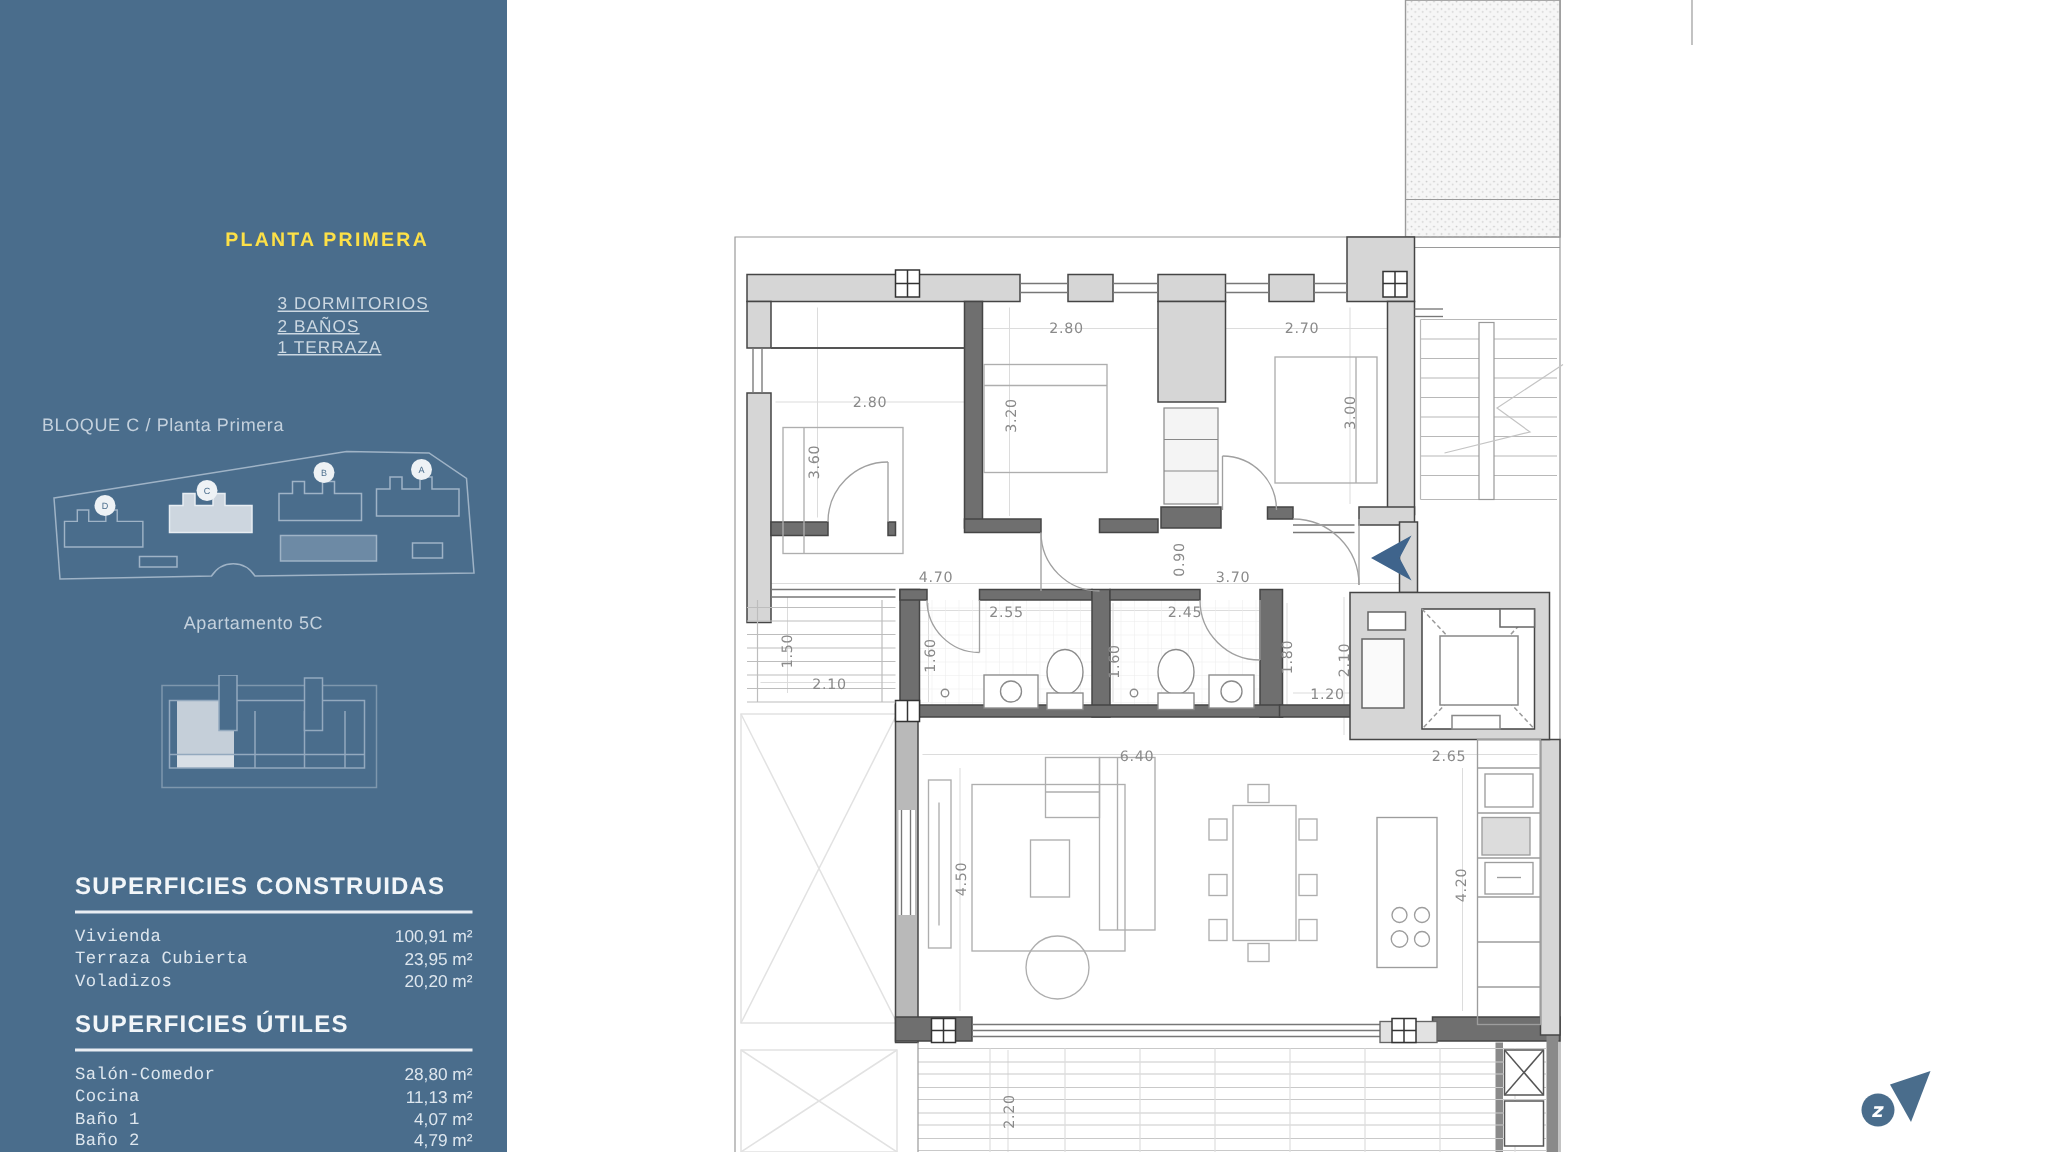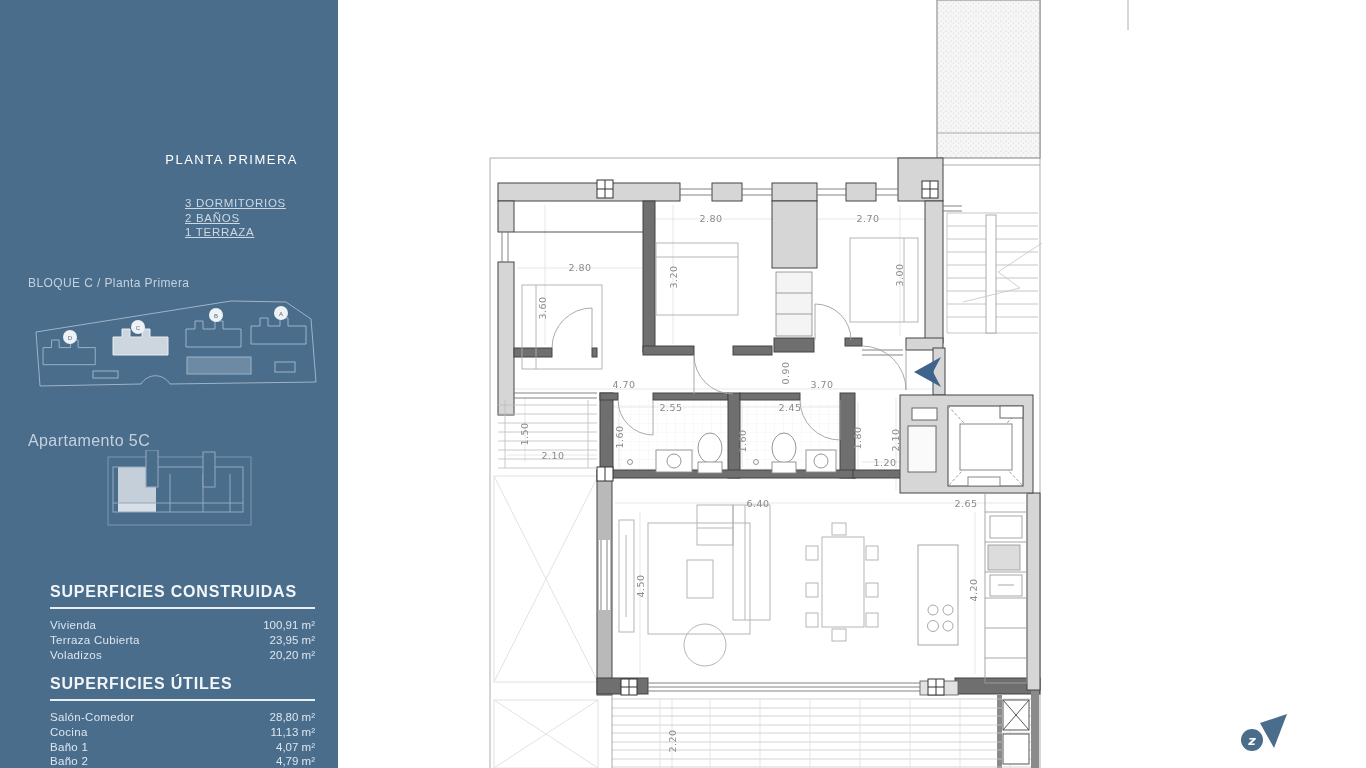--- a/index.html
+++ b/index.html
@@ -1,30 +1,30 @@
 <!DOCTYPE html>
 <html><head>
 <meta charset="utf-8">
 <style>
   html,body{margin:0;padding:0;}
   body{width:1366px;height:768px;overflow:hidden;background:#ffffff;font-family:"Liberation Sans",sans-serif;position:relative;}
   
   .sidebar{position:absolute;left:0;top:0;width:338px;height:768px;background:#4a6d8c;overflow:hidden;}
-  .sb-title{position:absolute;top:152px;right:40px;font-size:13px;font-weight:400;letter-spacing:1.5px;color:#ffffff;}
+  .sb-title{position:absolute;top:152px;right:52px;font-size:13px;font-weight:700;letter-spacing:1.5px;color:#fde047;}
   .sb-specs{position:absolute;top:196px;left:185px;font-size:11.5px;letter-spacing:.7px;color:#ccd8e2;line-height:14.5px;text-decoration:underline;}
   .sb-block-label{position:absolute;top:276px;left:28px;width:282px;font-size:12px;letter-spacing:.4px;color:#c4d1dd;}
   .site-svg{position:absolute;top:296px;left:20px;}
-  .sb-apt-label{position:absolute;top:432px;left:28px;width:282px;text-align:left;font-size:16px;letter-spacing:.4px;color:#c4d1dd;}
+  .sb-apt-label{position:absolute;top:408px;left:28px;width:282px;text-align:center;font-size:12px;letter-spacing:.4px;color:#c4d1dd;}
   .apt-svg{position:absolute;top:450px;left:106px;}
   .surf{position:absolute;left:50px;width:265px;color:#e9eff4;}
   .surf h3{margin:0 0 6px 0;font-size:16px;font-weight:600;letter-spacing:.8px;color:#f2f6f9;}
   .surf .rule{height:0;border-bottom:2px solid #e9eef3;margin-bottom:9px;}
   .surf-rows{font-size:11.5px;line-height:14.8px;color:#dde6ee;}
   .surf-row{display:flex;justify-content:space-between;}
-  .surf-row .lab{letter-spacing:.3px;}
+  .surf-row .lab{letter-spacing:.3px;font-family:Liberation Mono, monospace;}
   .surf-built{top:583px;}
   .surf-useful{top:675px;}
   
   .main{position:absolute;left:338px;top:0;width:1028px;height:768px;background:#ffffff;}
   .plan-svg{position:absolute;left:0;top:0;}
   .plan-svg text{font-family:"DejaVu Sans",sans-serif;}
   #dims text{font-size:9.5px;fill:#8a8a8a;text-anchor:middle;letter-spacing:.5px;}
   .logo-svg{position:absolute;left:900px;top:710px;}
   .site-svg text{font-family:"Liberation Sans",sans-serif;font-size:6px;fill:#4a6d8c;text-anchor:middle;}
 </style>

